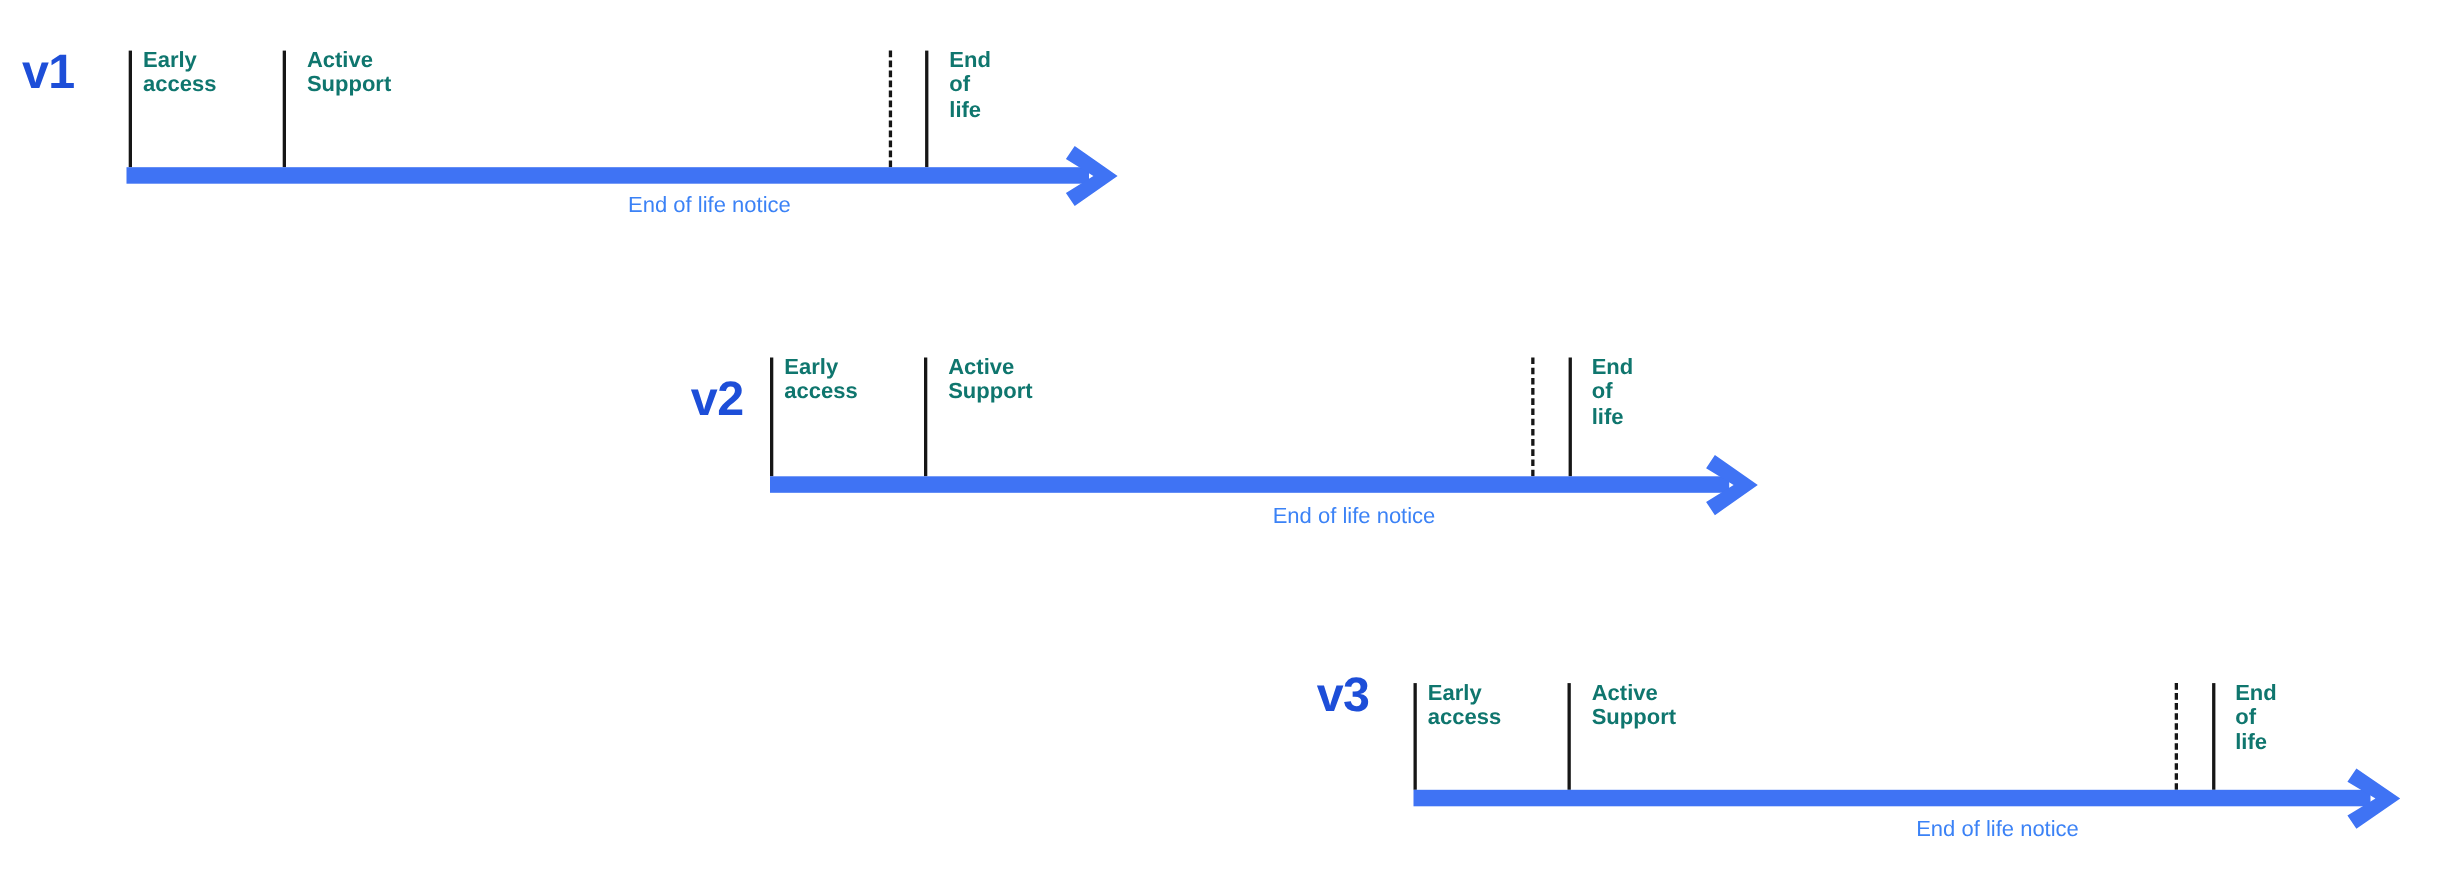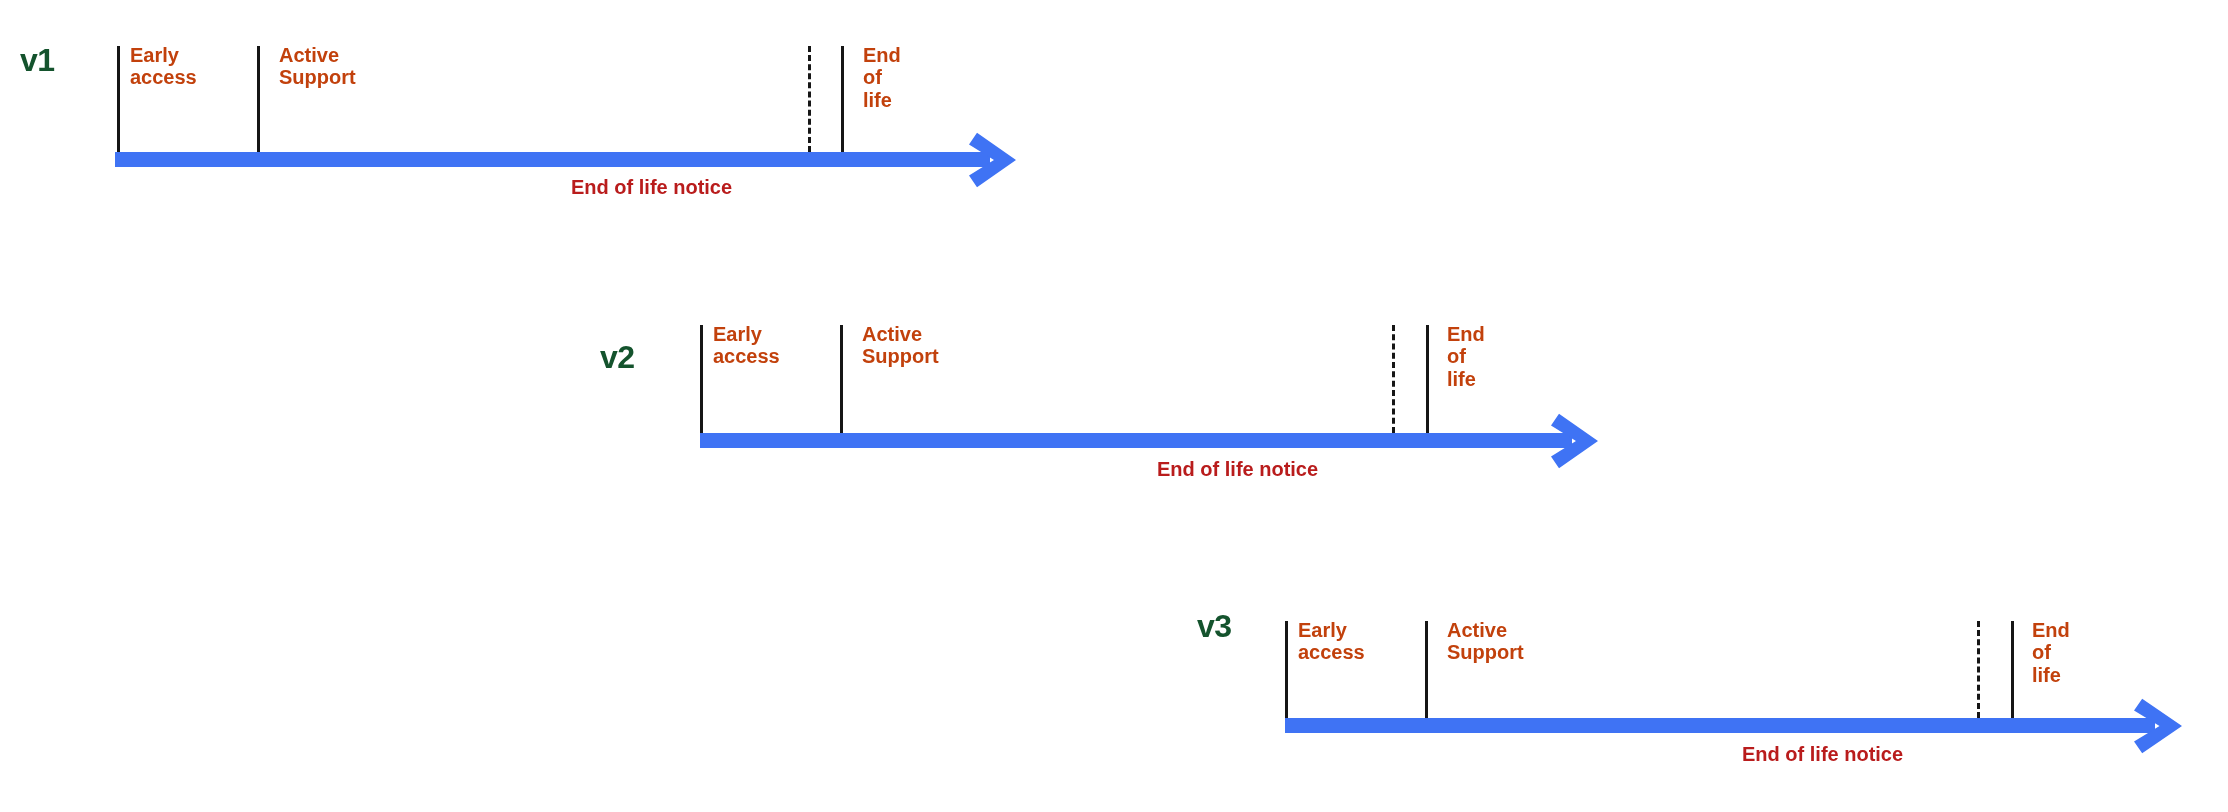--- a/index.html
+++ b/index.html
@@ -24,24 +24,24 @@
 
   
   .row {
     position: absolute;
     left: 0;
     top: 0;
   }
 
   .version-label {
     position: absolute;
-    font-size: 32px;
+    font-size: 44px;
     font-weight: 700;
     letter-spacing: -0.5px;
-    color: #14532d;
+    color: #1d4ed8;
     line-height: 1;
     white-space: nowrap;
   }
 
   
   .vline {
     position: absolute;
     width: 3px;
     background: #161616;
   }
@@ -50,40 +50,40 @@
     background: none;
     border-left: 3px dashed #161616;
   }
 
   
   .phase-label {
     position: absolute;
     font-size: 20px;
     font-weight: 700;
     line-height: 1.12;
-    color: #c2410c;
+    color: #0f766e;
     white-space: pre-line;
   }
 
   
   .bar {
     position: absolute;
     height: 15px;
   }
 
   .arrow-head {
     position: absolute;
     overflow: visible;
   }
 
   .notice-label {
     position: absolute;
     font-size: 20px;
-    font-weight: 700;
-    color: #b91c1c;
+    font-weight: 400;
+    color: #3b82f6;
     white-space: nowrap;
     line-height: 1;
   }
 </style>
 </head>
 <body style="background: rgb(255, 255, 255);">
 
 <div class="diagram" id="diagram-root">
     <div class="row">
       <div class="version-label" style="left: 20px; top: 44px;">v1</div>
@@ -95,21 +95,21 @@
 access</div>
       <div class="phase-label" style="left: 279px; top: 44px;">Active Support</div>
       <div class="phase-label" style="left: 863px; top: 44px;">End of life</div>
       <div class="bar" style="left: 115px; top: 152px; width: 875px; background: rgb(63, 115, 244);"></div>
       <div class="arrow-head" style="left: 968px; top: 124.5px; width: 50px; height: 70px;"><svg width="50" height="70" viewBox="0 0 50 70">
           <path d="M 9 7.7 L 48 35 L 9 62.300000000000004 L 1 50.4 L 26 35 L 1 19.6 Z" fill="#3f73f4"></path>
         </svg></div>
       <div class="notice-label" style="left: 571px; top: 177px;">End of life notice</div>
     </div>
     <div class="row">
-      <div class="version-label" style="left: 600px; top: 341px; text-align: right;">v2</div>
+      <div class="version-label" style="left: 628px; top: 341px; text-align: right;">v2</div>
       <div class="vline" style="left: 700px; top: 325px; height: 108px;"></div>
       <div class="vline" style="left: 840px; top: 325px; height: 108px;"></div>
       <div class="vline dashed" style="left: 1392px; top: 325px; height: 108px;"></div>
       <div class="vline" style="left: 1426px; top: 325px; height: 108px;"></div>
       <div class="phase-label" style="left: 713px; top: 323px;">Early
 access</div>
       <div class="phase-label" style="left: 862px; top: 323px;">Active Support</div>
       <div class="phase-label" style="left: 1447px; top: 323px;">End of life</div>
       <div class="bar" style="left: 700px; top: 433px; width: 872px; background: rgb(63, 115, 244);"></div>
       <div class="arrow-head" style="left: 1550px; top: 405.5px; width: 50px; height: 70px;"><svg width="50" height="70" viewBox="0 0 50 70">

